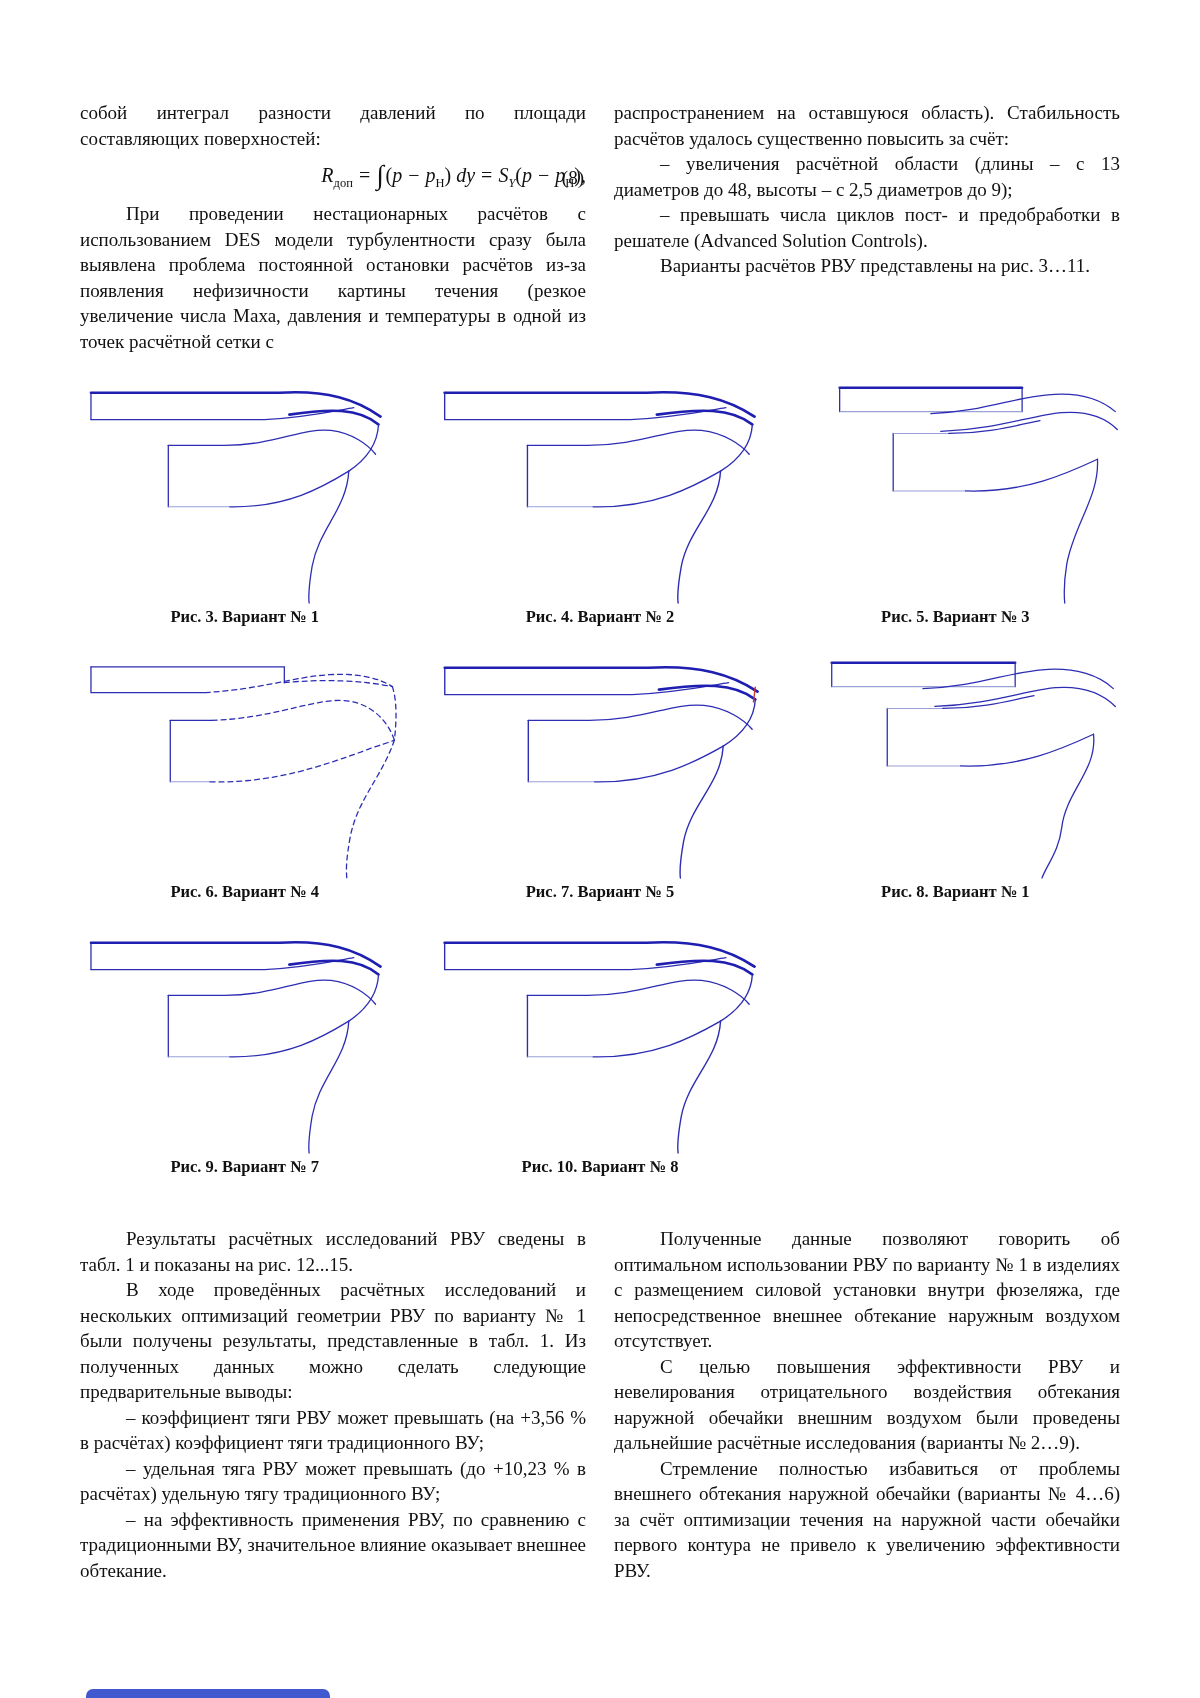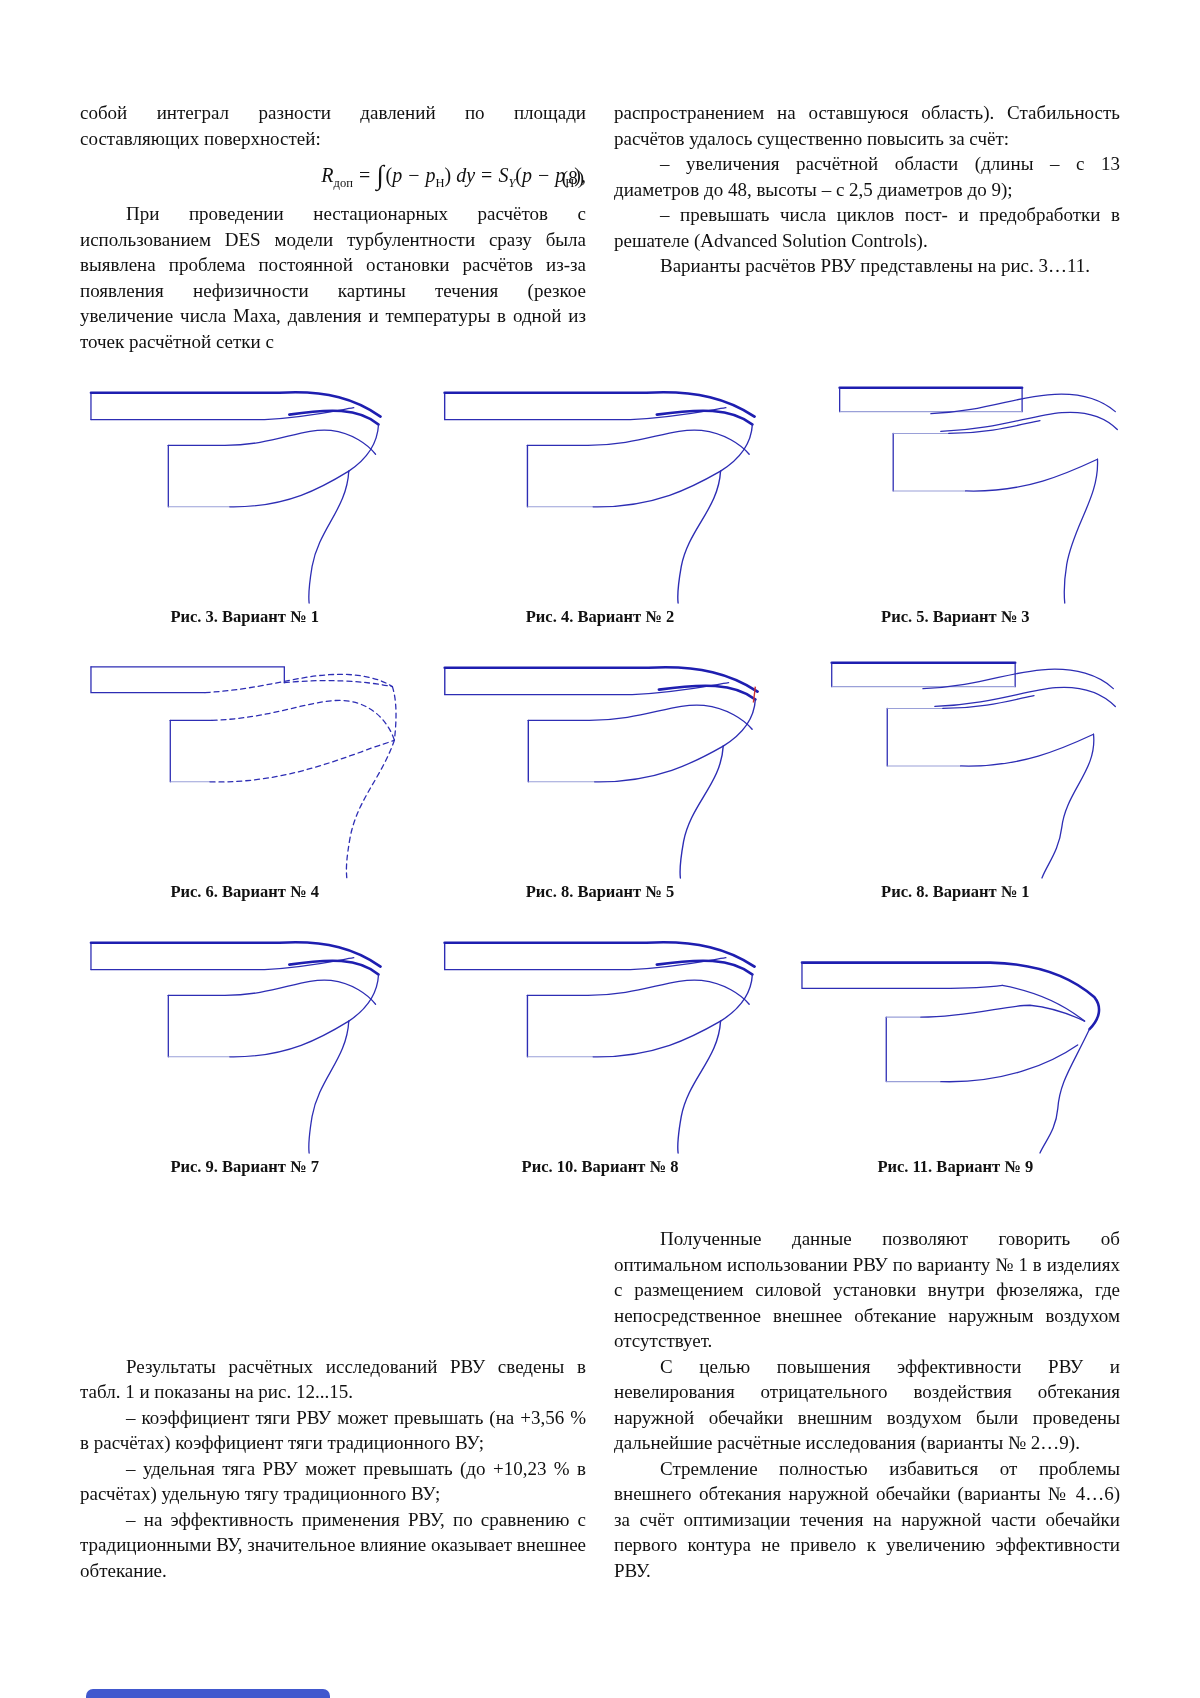--- a/index.html
+++ b/index.html
@@ -168,21 +168,21 @@
           <path class="ln thick" d="M210,47 C250,41 280,40 300,57"></path>
           <path class="ln" d="M88,78 V140"></path>
           <path class="lt" d="M88,140 H150"></path>
           <path class="ln" d="M150,140 C208,141 244,120 270,104"></path>
           <path class="ln" d="M88,78 H145 C196,78 222,60 252,63 C274,66 289,77 297,87"></path>
           <path class="ln" d="M300,57 C299,76 288,92 270,104"></path>
           <path class="ln" d="M270,104 C268,142 240,162 233,200 C230,218 229,228 230,237"></path>
         </g>
         <path class="red" d="M322,44 L320,60"></path>
       </svg>
-      <figcaption>Рис. 8. Вариант № 5</figcaption>
+      <figcaption>Рис. 7. Вариант № 5</figcaption>
     </figure>
 
     <figure>
       <svg class="fig-svg" viewBox="0 0 330 238">
         <path class="ln thick" d="M40,20 H225"></path>
         <path class="ln" d="M225,20 V44"></path>
         <path class="ln" d="M40,20 V44"></path>
         <path class="lt" d="M40,44 H225"></path>
         <path class="ln" d="M132,46 C186,44 216,30 252,27 C286,24 310,33 324,46"></path>
         <path class="ln" d="M144,64 C200,62 234,48 266,45 C294,43 314,52 326,64"></path>
@@ -223,40 +223,27 @@
           <path class="lt" d="M88,140 H150"></path>
           <path class="ln" d="M150,140 C208,141 244,120 270,104"></path>
           <path class="ln" d="M88,78 H145 C196,78 222,60 252,63 C274,66 289,77 297,87"></path>
           <path class="ln" d="M300,57 C299,76 288,92 270,104"></path>
           <path class="ln" d="M270,104 C268,142 240,162 233,200 C230,218 229,228 230,237"></path>
         </g>
       </svg>
       <figcaption>Рис. 10. Вариант № 8</figcaption>
     </figure>
 
-    <figure>
-      <svg class="fig-svg" viewBox="0 0 330 238">
-        <path class="ln thick" d="M10,45 H200 C245,46 280,58 305,80 C313,90 310,102 300,112"></path>
-        <path class="ln" d="M10,45 V71 H150 C175,71 198,70 212,68"></path>
-        <path class="ln" d="M212,68 C246,74 275,88 295,104"></path>
-        <path class="ln" d="M95,100 V165"></path>
-        <path class="lt" d="M95,100 H130"></path>
-        <path class="ln" d="M130,100 C180,100 215,88 240,88 C260,90 278,96 295,104"></path>
-        <path class="lt" d="M95,165 H150"></path>
-        <path class="ln" d="M150,165 C215,167 262,146 288,128"></path>
-        <path class="ln" d="M300,112 C282,150 270,165 268,192 C266,214 256,224 250,237"></path>
-      </svg>
-      <figcaption>Рис. 11. Вариант № 9</figcaption>
-    </figure>
 
   </section>
 
   <section class="cols bottom">
     <div class="col">
       <p class="indent">Результаты расчётных исследований РВУ сведены в табл. 1 и показаны на рис. 12...15.</p>
+      <p class="indent">В ходе проведённых расчётных исследований и нескольких оптимизаций геометрии РВУ по варианту № 1 были получены результаты, представленные в табл. 1. Из полученных данных можно сделать следующие предварительные выводы:</p>
       <p class="indent">– коэффициент тяги РВУ может превышать (на +3,56 % в расчётах) коэффициент тяги традиционного ВУ;</p>
       <p class="indent">– удельная тяга РВУ может превышать (до +10,23 % в расчётах) удельную тягу традиционного ВУ;</p>
       <p class="indent">– на эффективность применения РВУ, по сравнению с традиционными ВУ, значительное влияние оказывает внешнее обтекание.</p>
     </div>
     <div class="col">
       <p class="indent">Полученные данные позволяют говорить об оптимальном использовании РВУ по варианту № 1 в изделиях с размещением силовой установки внутри фюзеляжа, где непосредственное внешнее обтекание наружным воздухом отсутствует.</p>
       <p class="indent">С целью повышения эффективности РВУ и невелирования отрицательного воздействия обтекания наружной обечайки внешним воздухом были проведены дальнейшие расчётные исследования (варианты № 2…9).</p>
       <p class="indent">Стремление полностью избавиться от проблемы внешнего обтекания наружной обечайки (варианты № 4…6) за счёт оптимизации течения на наружной части обечайки первого контура не привело к увеличению эффективности РВУ.</p>
     </div>
   </section>

